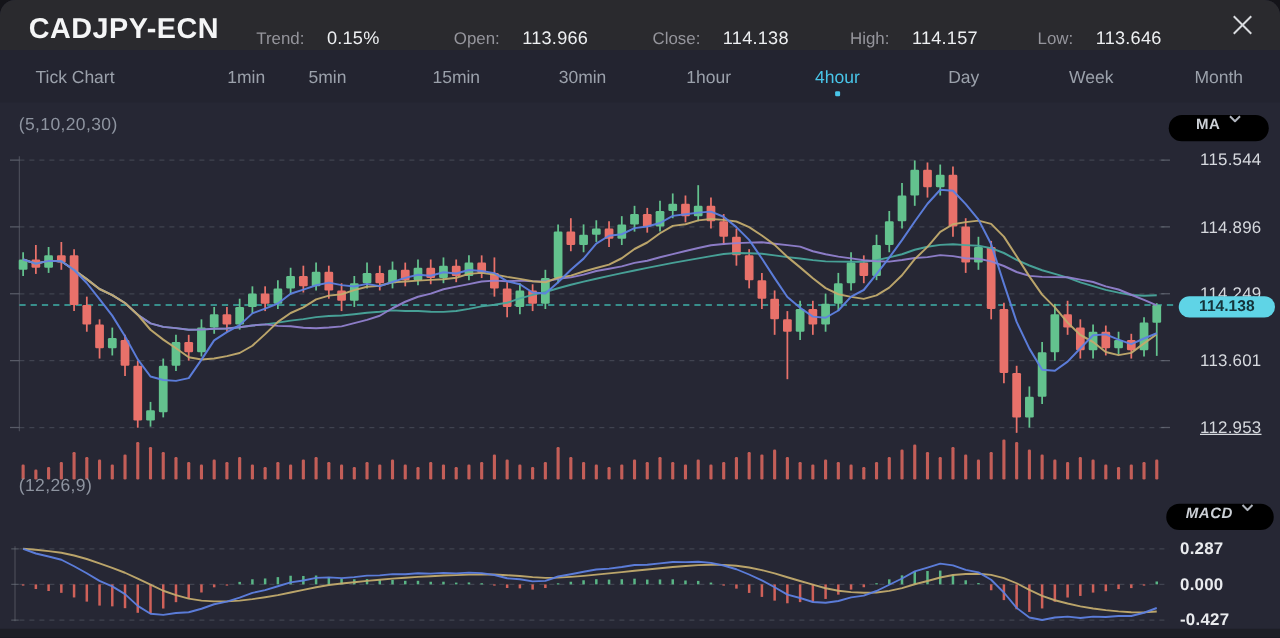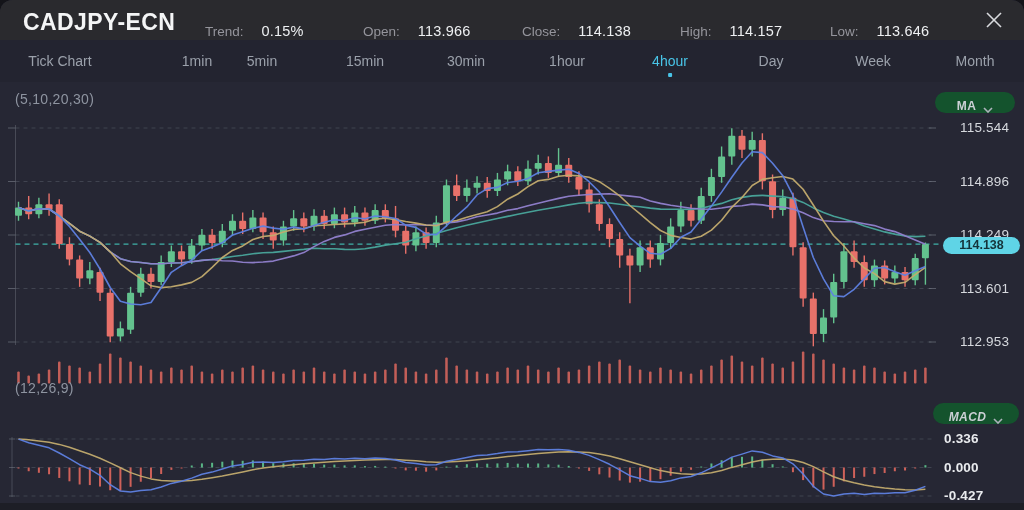--- a/index.html
+++ b/index.html
@@ -18,22 +18,22 @@
     align-items:center;justify-content:center;cursor:pointer;}
   
   .tabs{position:absolute;left:0;top:40px;width:1024px;height:42px;background:#232430;}
   .tab{position:absolute;top:0;height:42px;line-height:42px;transform:translateX(-50%);
     font-size:14px;font-weight:500;color:#9ba1ab;cursor:pointer;white-space:nowrap;}
   .tab.active{color:#49c5e8;}
   .tab .dot{position:absolute;left:50%;bottom:5px;width:4px;height:4px;margin-left:-2px;
     background:#49c5e8;border-radius:1px;}
   
   .ind-label{position:absolute;font-size:14px;color:#8e94a0;letter-spacing:.3px;}
-  .dd{position:absolute;height:21px;background:#14532d;border-radius:11px;display:flex;
-    align-items:flex-end;justify-content:center;gap:7px;cursor:pointer;}
+  .dd{position:absolute;height:21px;background:#000000;border-radius:11px;display:flex;
+    align-items:flex-start;justify-content:center;gap:7px;cursor:pointer;}
   .dd .dd-lb{font-size:12px;font-weight:700;color:#ccd0d6;letter-spacing:.4px;}
   
   .ptick{position:absolute;left:960px;height:16px;line-height:16px;font-size:13.5px;
     color:#d6d9de;font-weight:500;letter-spacing:.2px;}
   .mtick{position:absolute;left:944px;height:16px;line-height:16px;font-size:13.5px;
     color:#e9ebee;font-weight:700;letter-spacing:.2px;}
   .price-tag{position:absolute;left:943px;width:77px;height:17px;border-radius:9px;
     display:flex;align-items:center;justify-content:center;font-size:12.5px;font-weight:700;
     color:#14333a;}
   
@@ -497,23 +497,23 @@
     <svg width="10" height="6">
       <path d="M1 1 L5 5 L9 1" stroke="#aeb3bc" stroke-width="1.6" fill="none"></path>
     </svg>
   </div>
 
   <div id="pticks-host">
       <div class="ptick" style="top: 120px;">115.544</div>
       <div class="ptick" style="top: 173.5px; text-align: center;">114.896</div>
       <div class="ptick" style="top: 227px;">114.249</div>
       <div class="ptick" style="top: 280.5px;">113.601</div>
-      <div class="ptick" style="top: 334px;">112.953</div>
+      <div class="ptick" style="top: 334px; text-decoration: underline;">112.953</div>
     </div>
   <div id="mticks-host">
-      <div class="mtick" style="top: 431px;">0.336</div>
+      <div class="mtick" style="top: 431px;">0.287</div>
       <div class="mtick" style="top: 459.5px;">0.000</div>
       <div class="mtick" style="top: 488px;">-0.427</div>
     </div>
   <div class="price-tag" style="top: 236.5px; background: rgb(95, 212, 230);" id="price-tag">114.138</div>
 
   <div class="footer"></div>
 </div>
 
 </body></html>

